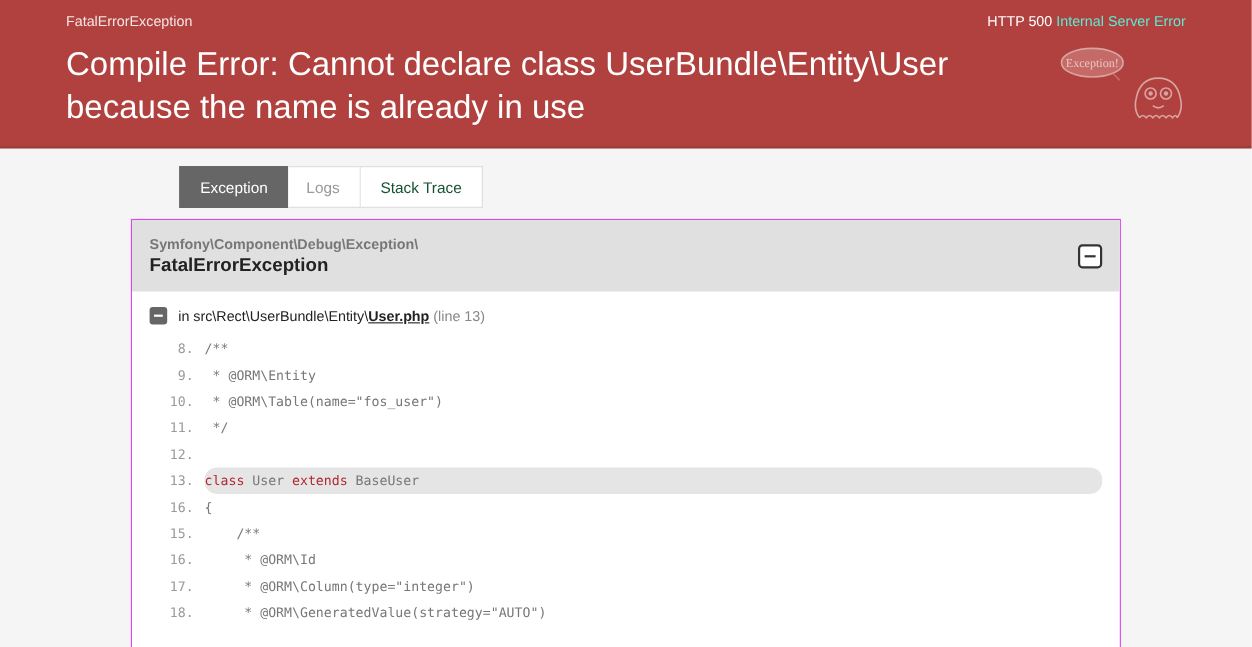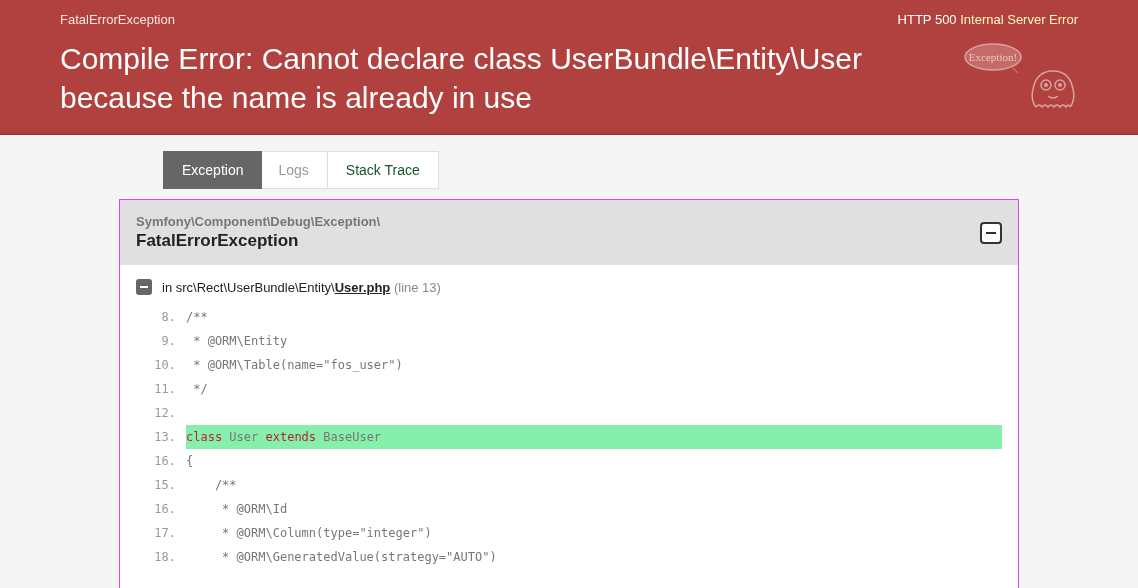--- a/index.html
+++ b/index.html
@@ -1,21 +1,21 @@
 <!DOCTYPE html>
 <html><head>
   <meta charset="utf-8">
   <style>
     * { box-sizing: border-box; margin: 0; padding: 0; }
     body { font-family: -apple-system, BlinkMacSystemFont, "Segoe UI", Helvetica, Arial, sans-serif; background: #f5f5f5; color: #333; font-size: 14px; }
     
     .header { background: #b0413e; color: #fff; padding: 12px 60px 16px 60px; border-bottom: 2px solid rgba(0,0,0,0.1); }
     .header-top { display: flex; justify-content: space-between; font-size: 13px; margin-bottom: 12px; color: #f5e6e5; }
     .header-top .http-code { color: #fff; }
-    .header-top .http-msg { color: #fef9c3; }
+    .header-top .http-msg { color: #5eead4; }
     .header-main { display: flex; justify-content: space-between; align-items: flex-start; }
     .header-title { font-size: 30px; font-weight: 400; line-height: 1.3; max-width: 900px; }
     .ghost { flex-shrink: 0; margin-left: 20px; }
     
     .container { max-width: 1020px; padding: 0 60px; margin: 0 auto; }
     
     .tabs { display: flex; margin-top: 16px; margin-bottom: 10px; margin-left: 44px; }
     .tab { padding: 10px 18px; background: #fff; border: 1px solid #ddd; border-left: none; font-size: 14px; cursor: pointer; color: #14532d; }
     .tab:first-child { border-left: 1px solid #ddd; }
     .tab.active { background: #666; color: #fff; border-color: #666; }
@@ -33,21 +33,21 @@
     .trace-toggle { width: 16px; height: 16px; background: #666; color: #fff; border-radius: 3px; display: flex; align-items: center; justify-content: center; margin-right: 10px; cursor: pointer; flex-shrink: 0; }
     .trace-toggle .line { width: 8px; height: 2px; background: #fff; display: block; }
     .trace-path { color: #222; }
     .trace-path .bold { font-weight: 700; text-decoration: underline; }
     .trace-line { color: #888; }
     
     .code { font-family: "Consolas", "Monaco", monospace; font-size: 12px; }
     .code-row { display: flex; line-height: 24px; }
     .code-ln { width: 50px; text-align: right; color: #999; padding-right: 10px; flex-shrink: 0; user-select: none; }
     .code-txt { white-space: pre; flex: 1; color: #777; }
-    .code-row.hl .code-txt { background: #86efac; }
+    .code-row.hl .code-txt { background: #e5e5e5; border-radius: 11px; }
     .code-row.hl .code-ln { }
     .kw { color: #b02931; }
     
   </style>
 </head>
 <body>
 
 <div class="header">
   <div class="header-top">
     <span>FatalErrorException</span>

